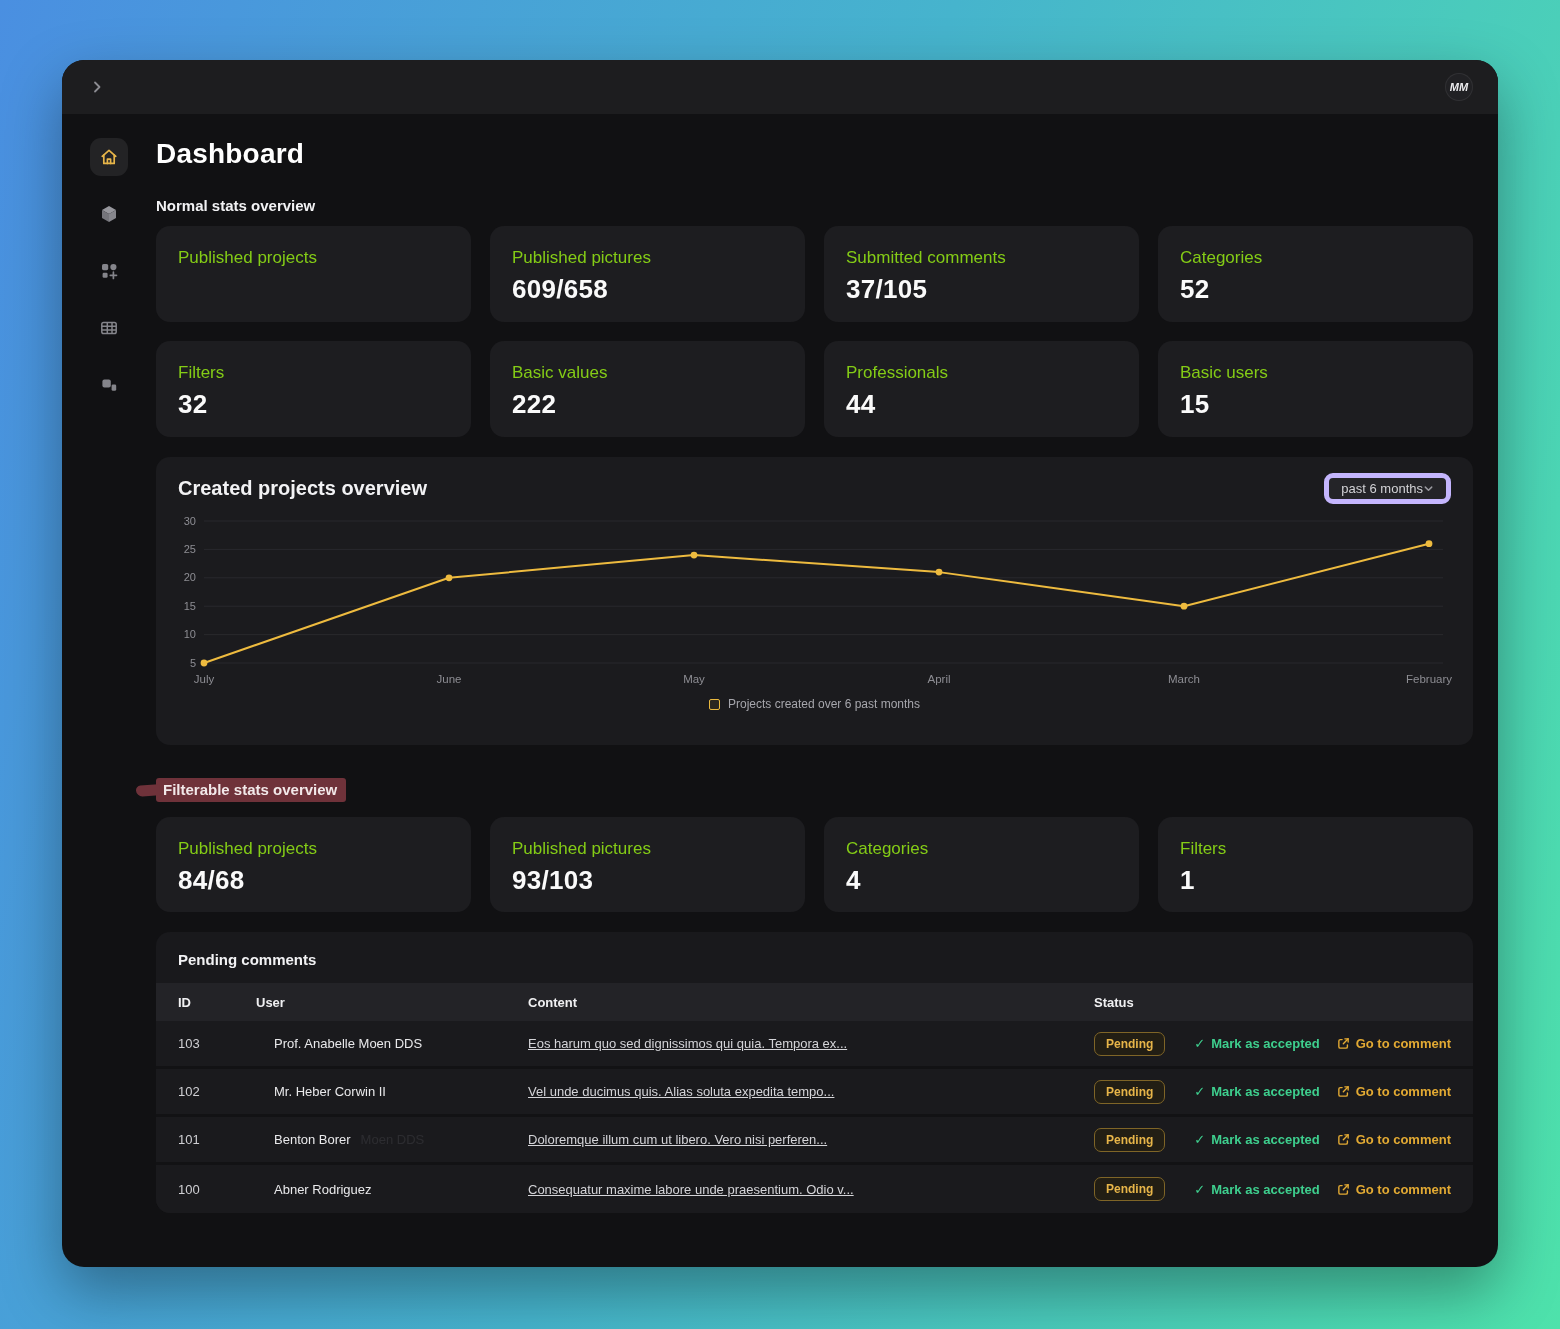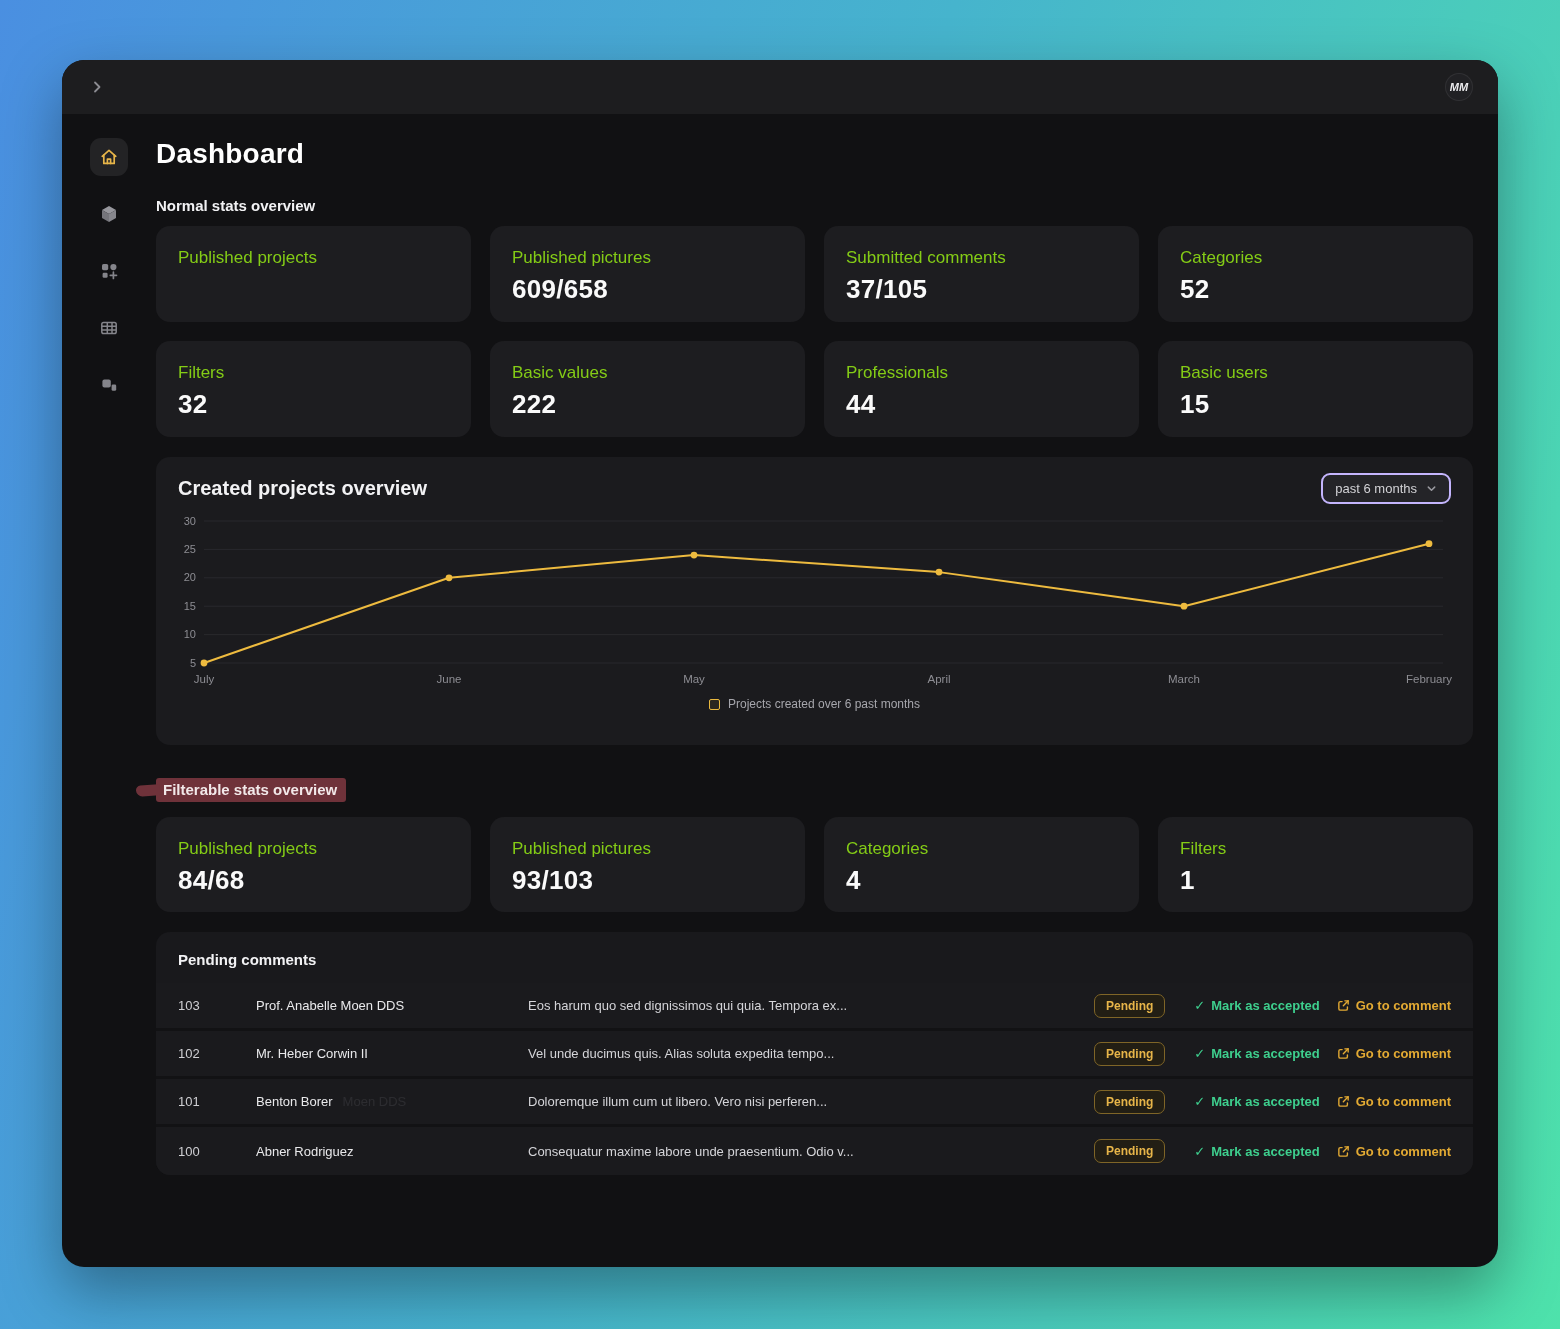--- a/index.html
+++ b/index.html
@@ -44,22 +44,22 @@
   .stat-card {
     background:#1d1d20; border-radius:14px; height:96px; padding:22px 22px;
   }
   .stat-label { color:#84cc16; font-size:17px; }
   .stat-value { color:#fafafa; font-size:26px; font-weight:700; margin-top:6px; letter-spacing:.3px; }
   
   .chart-card { background:#1b1b1e; border-radius:14px; margin-top:20px; height:288px; padding:0 18px; }
   .chart-head { display:flex; align-items:center; justify-content:space-between; padding:16px 4px 0 4px; height:46px; }
   .chart-title { color:#f2f2f4; font-size:20px; font-weight:700; }
   .range-select {
-    display:flex; align-items:center; gap:9px; background:#242428;
-    border:2px solid #c4b5fd; border-radius:9px; height:31px; padding:0 12px;
+    display:flex; align-items:center; background:#242428;
+    border:5px solid #c4b5fd; border-radius:9px; height:31px; padding:0 12px;
     color:#d2d2d6; font-size:13px; cursor:pointer;
   }
   #chart-svg { display:block; margin-top:12px; }
   .chart-legend { display:flex; align-items:center; justify-content:center; gap:8px; margin-top:4px; }
   .legend-swatch {
     width:11px; height:11px; border:1.6px solid #e9b83f; border-radius:2px;
     background:rgba(233,184,63,.08);
   }
   .legend-label { color:#a6a6ac; font-size:12px; }
   
@@ -89,23 +89,23 @@
     display:grid; grid-template-columns:78px 272px 566px 1fr; align-items:center;
     background:#232327; height:38px; padding:0 22px; 
   }
   .t-head > div { color:#f0f0f2; font-size:13px; font-weight:700; }
   .t-row {
     display:grid; grid-template-columns:78px 272px 566px 1fr; align-items:center;
     height:48px; padding:0 22px; background:#1a1a1d; border-bottom:3px solid #121214;
   }
   .t-row:last-child { border-bottom:none; }
   .cell-id { color:#cfcfd3; font-size:13px; }
-  .cell-user { color:#e9e9eb; font-size:13px; }
+  .cell-user { color:#e9e9eb; font-size:13px;margin-left:18px; }
   .ghost { color:rgba(235,235,240,.09); margin-left:10px; }
-  .cell-content { color:#d4d4d8; font-size:13px; }
+  .cell-content { color:#d4d4d8; font-size:13px;text-decoration:underline; }
   .cell-status { display:flex; align-items:center; }
   .badge {
     color:#e7b549; background:#221e14; border:1px solid #7f6527;
     font-size:12px; font-weight:700; padding:4px 11px; border-radius:7px;
   }
   .row-actions { margin-left:auto; display:flex; align-items:center; gap:17px; }
   .action-accept { display:flex; align-items:center; gap:6px; color:#3ecf8e; font-size:13px; font-weight:700; cursor:pointer; }
   .action-goto { display:flex; align-items:center; gap:6px; color:#e3aa33; font-size:13px; font-weight:700; cursor:pointer; }
   .check-glyph { font-size:13px; font-weight:400; }
 </style>
@@ -266,20 +266,26 @@
           </div>
         <div class="stat-card" style="height:95px">
             <div class="stat-label">Filters</div>
             <div class="stat-value">1</div>
           </div>
       </div>
 
       
       <div class="comments-card">
         <div class="comments-title">Pending comments</div>
+        <div class="t-head">
+          <div>ID</div>
+          <div>User</div>
+          <div>Content</div>
+          <div>Status</div>
+        </div>
 
         <div class="t-row">
           <div class="cell-id">103</div>
           <div class="cell-user"><span>Prof. Anabelle Moen DDS</span><span class="ghost"></span></div>
           <div class="cell-content">Eos harum quo sed dignissimos qui quia. Tempora ex...</div>
           <div class="cell-status">
             <span class="badge">Pending</span>
             <span class="row-actions">
               <span class="action-accept">
                   <span class="check-glyph">✓</span>

